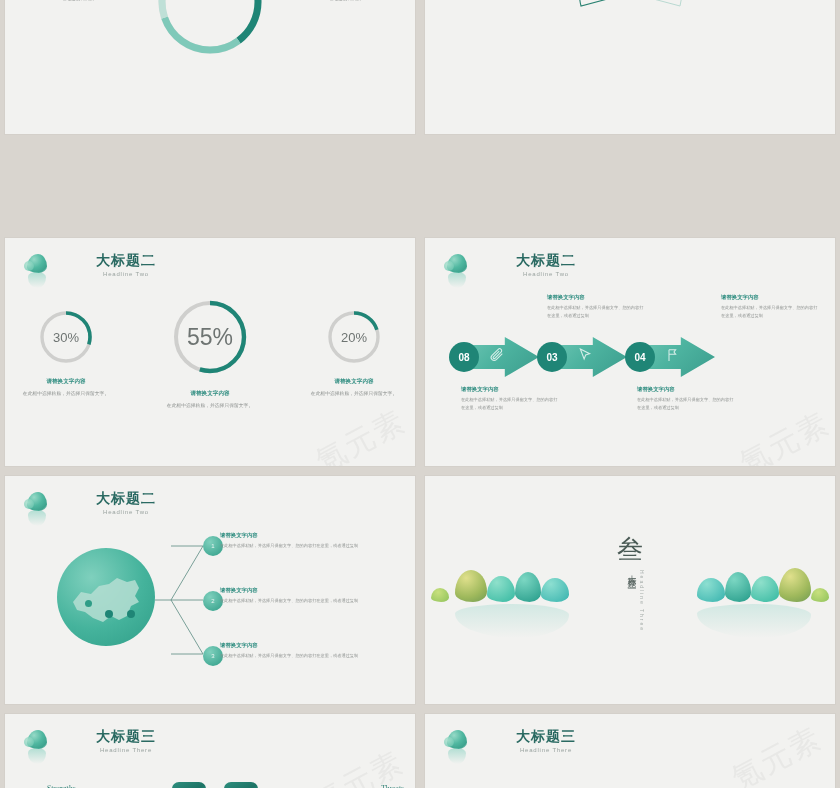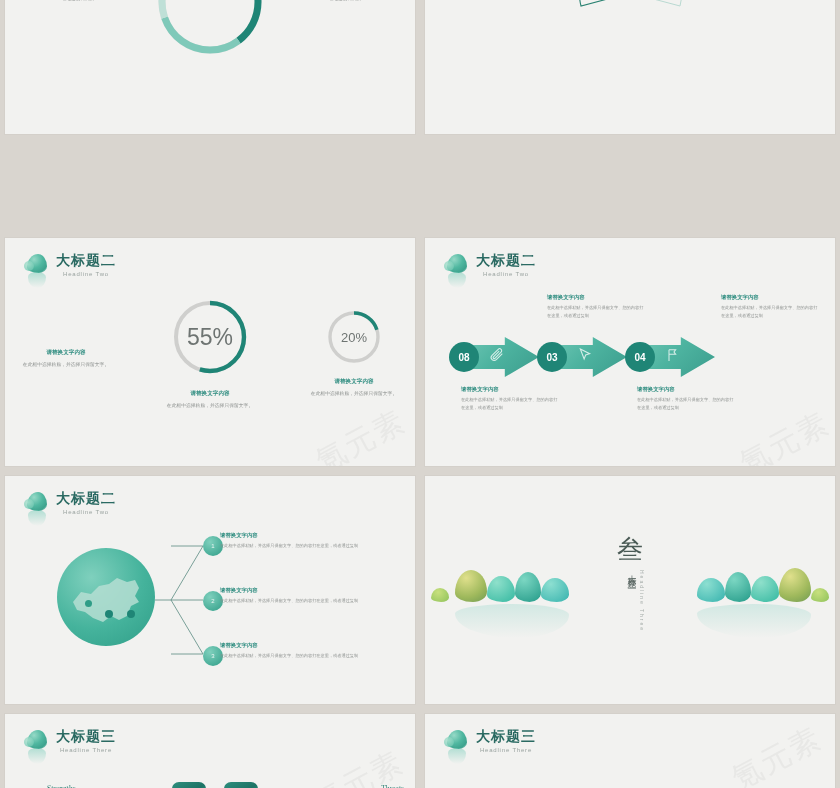--- a/index.html
+++ b/index.html
@@ -40,21 +40,21 @@
     content:"";position:absolute;left:-3px;top:7px;width:10px;height:10px;
     border-radius:50%;
     background:radial-gradient(circle at 40% 35%,#a9e2cf,#53bda4);
     opacity:.8;
   }
   .hdr .mtn .refl{
     position:absolute;left:5px;top:20px;width:18px;height:16px;
     border-radius:50% 50% 45% 55% / 30% 34% 70% 66%;
     background:linear-gradient(to bottom,rgba(100,198,176,.45),rgba(200,228,220,0));
   }
-  .hdr .ttl{line-height:1;padding-top:2px;}
+  .hdr .ttl{line-height:1;padding-top:2px;margin-left:40px;}
   .hdr .ttl .zh{
     font-family:"Liberation Serif","DejaVu Serif",serif;
     font-size:14px;font-weight:700;color:#2a6a62;letter-spacing:1px;
   }
   .hdr .ttl .en{
     font-size:6px;color:#9aa3a0;letter-spacing:.8px;margin-top:3px;text-align:center;
   }
   
   .ring-big{
     position:absolute;left:50%;top:96px;transform:translate(-50%,-50%);
@@ -186,20 +186,27 @@
           <div class="refl"></div>
         </div>
       <div class="ttl">
         <div class="zh">大标题二</div>
         <div class="en">Headline Two</div>
       </div>
     </div>
 
     <div class="ring3-wrap">
       <div class="ring3-col">
+        <div style="position:relative;width:58px;height:58px;">
+          <svg width="58" height="58" viewBox="0 0 58 58">
+            <circle cx="29" cy="29" r="24" fill="none" stroke="#cfcfcd" stroke-width="3.4"></circle>
+            <circle cx="29" cy="29" r="24" fill="none" stroke="#1f8576" stroke-width="3.6" stroke-dasharray="45 106" transform="rotate(-90 29 29)"></circle>
+          </svg>
+          <div class="r3-num">30%</div>
+        </div>
         <div class="r3-t">请替换文字内容</div>
         <div class="r3-d">在此框中选择粘贴，并选择只保留文字。</div>
       </div>
 
       <div class="ring3-col">
         <div style="position:relative;width:82px;height:82px;">
           <svg width="82" height="82" viewBox="0 0 82 82">
             <circle cx="41" cy="41" r="34" fill="none" stroke="#cfcfcd" stroke-width="4"></circle>
             <circle cx="41" cy="41" r="34" fill="none" stroke="#1f8576" stroke-width="4.4" stroke-dasharray="117 97" transform="rotate(-90 41 41)"></circle>
           </svg>

